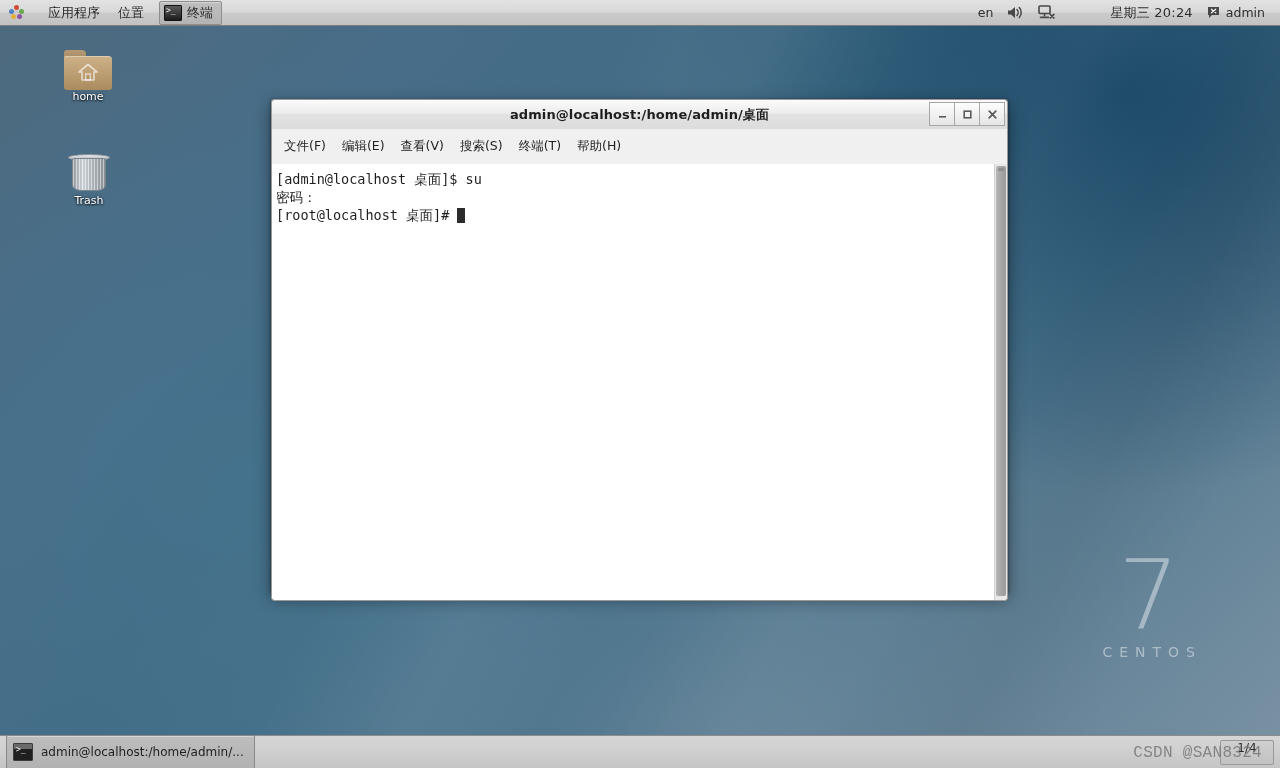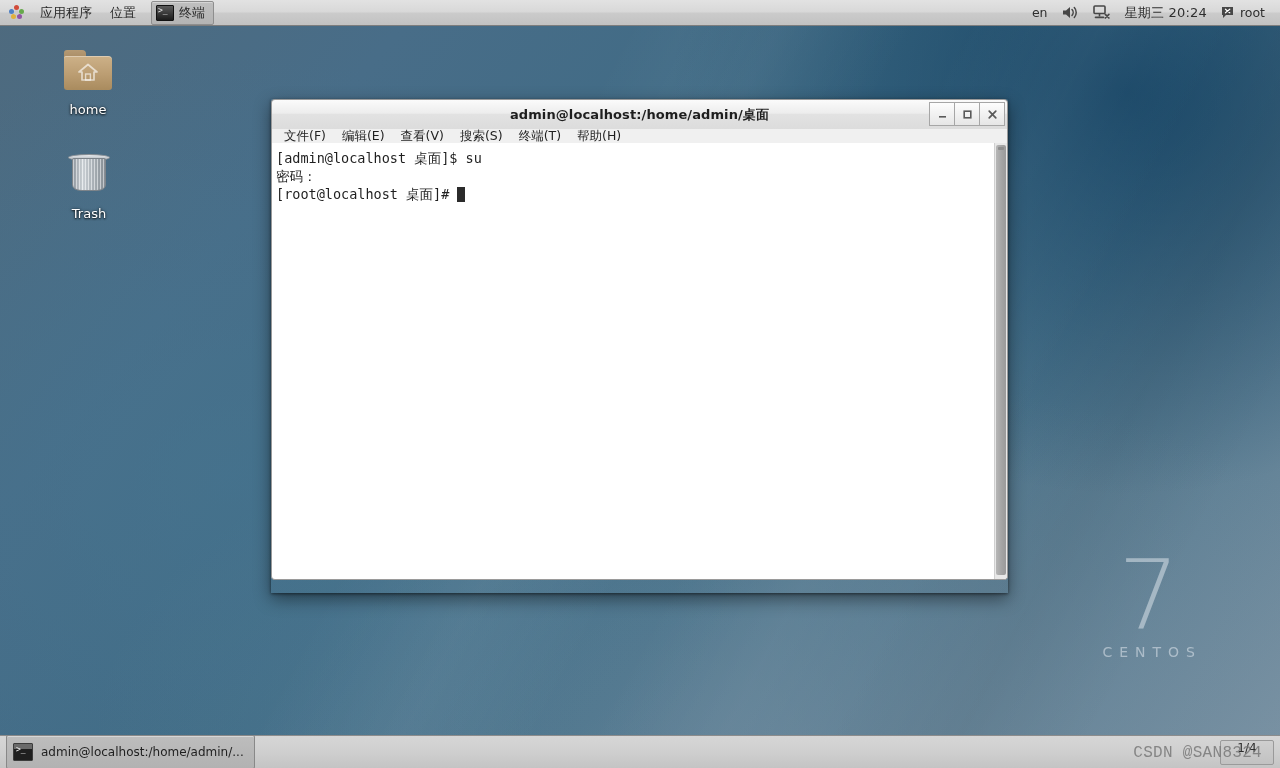--- a/index.html
+++ b/index.html
@@ -48,21 +48,21 @@
     color: #2b2b2b;
     box-sizing: border-box;
     z-index: 50;
   }
   .panel-left { display: flex; align-items: center; height: 26px; }
   .panel-right { margin-left: auto; display: flex; align-items: center; height: 38px; padding-right: 8px; }
 
   .panel-menu {
     display: flex;
     align-items: center;
-    gap: 16px;
+    gap: 24px;
     padding: 0 9px;
     height: 25px;
     cursor: default;
     font-size: 13px;
   }
 
   .apps-icon {
     width: 15px; height: 15px;
     position: relative;
     display: inline-block;
@@ -115,35 +115,35 @@
   .panel-item {
     display: flex;
     align-items: center;
     gap: 5px;
     padding: 0 7px;
     height: 25px;
     font-size: 12.5px;
     color: #2e2e2e;
     cursor: default;
   }
-  #panel-clock { font-size: 13px; letter-spacing: .2px; }
+  #panel-clock { font-size: 13px; letter-spacing: .2px; margin-left: 40px; }
 
   .ico { display:inline-block; vertical-align: middle; }
 
   
   .desk-icon {
     position: absolute;
     width: 86px;
     text-align: center;
     cursor: default;
     user-select: none;
   }
   .desk-icon .label {
-    margin-top: 12px;
-    font-size: 13px;
+    margin-top: 0;
+    font-size: 11px;
     color: #ffffff;
     text-shadow: 0 1px 2px rgba(0,0,0,0.85), 0 0 3px rgba(0,0,0,0.6);
   }
   #icon-home { left: 45px; top: 50px; }
   #icon-trash { left: 46px; top: 150px; }
 
   .folder-glyph {
     width: 48px; height: 40px;
     margin: 0 auto;
     position: relative;
@@ -238,21 +238,21 @@
     border: 1px solid #a6a6a6;
     margin-left: -1px;
     box-sizing: border-box;
     cursor: default;
     color: #555;
     font-size: 12px;
     font-family: "DejaVu Sans", sans-serif;
   }
 
   #menubar {
-    height: 14px;
+    height: 35px;
     background: #f0f0f0;
     border-left: 1px solid #9a9a9a;
     border-right: 1px solid #9a9a9a;
     display: flex;
     align-items: center;
     padding-left: 4px;
     box-sizing: border-box;
   }
   .menu-item {
     padding: 3px 8px;
@@ -475,21 +475,21 @@
 
       <div class="panel-item" id="panel-clock">
         <span>星期三  20:24</span>
       </div>
 
       <div class="panel-item">
         <svg class="ico" width="14" height="13" viewBox="0 0 14 13">
           <path d="M1 1h11v8H5l-3 3V9H1z" fill="#474747"></path>
           <path d="M4.4 3.2l4.4 3.6M8.8 3.2L4.4 6.8" stroke="#ffffff" stroke-width="1.1" stroke-linecap="round"></path>
         </svg>
-        <span>root</span>
+        <span>admin</span>
       </div>
     </div>
   </div>
 
   <div class="desk-icon" id="icon-home">
     <div class="folder-glyph">
       <div class="tab"></div>
       <div class="body"></div>
       <svg class="house" viewBox="0 0 22 19">
         <path d="M11 1.5L20 9h-3v8H5V9H2z" fill="none" stroke="rgba(255,255,255,0.62)" stroke-width="1.7" stroke-linejoin="round"></path>

